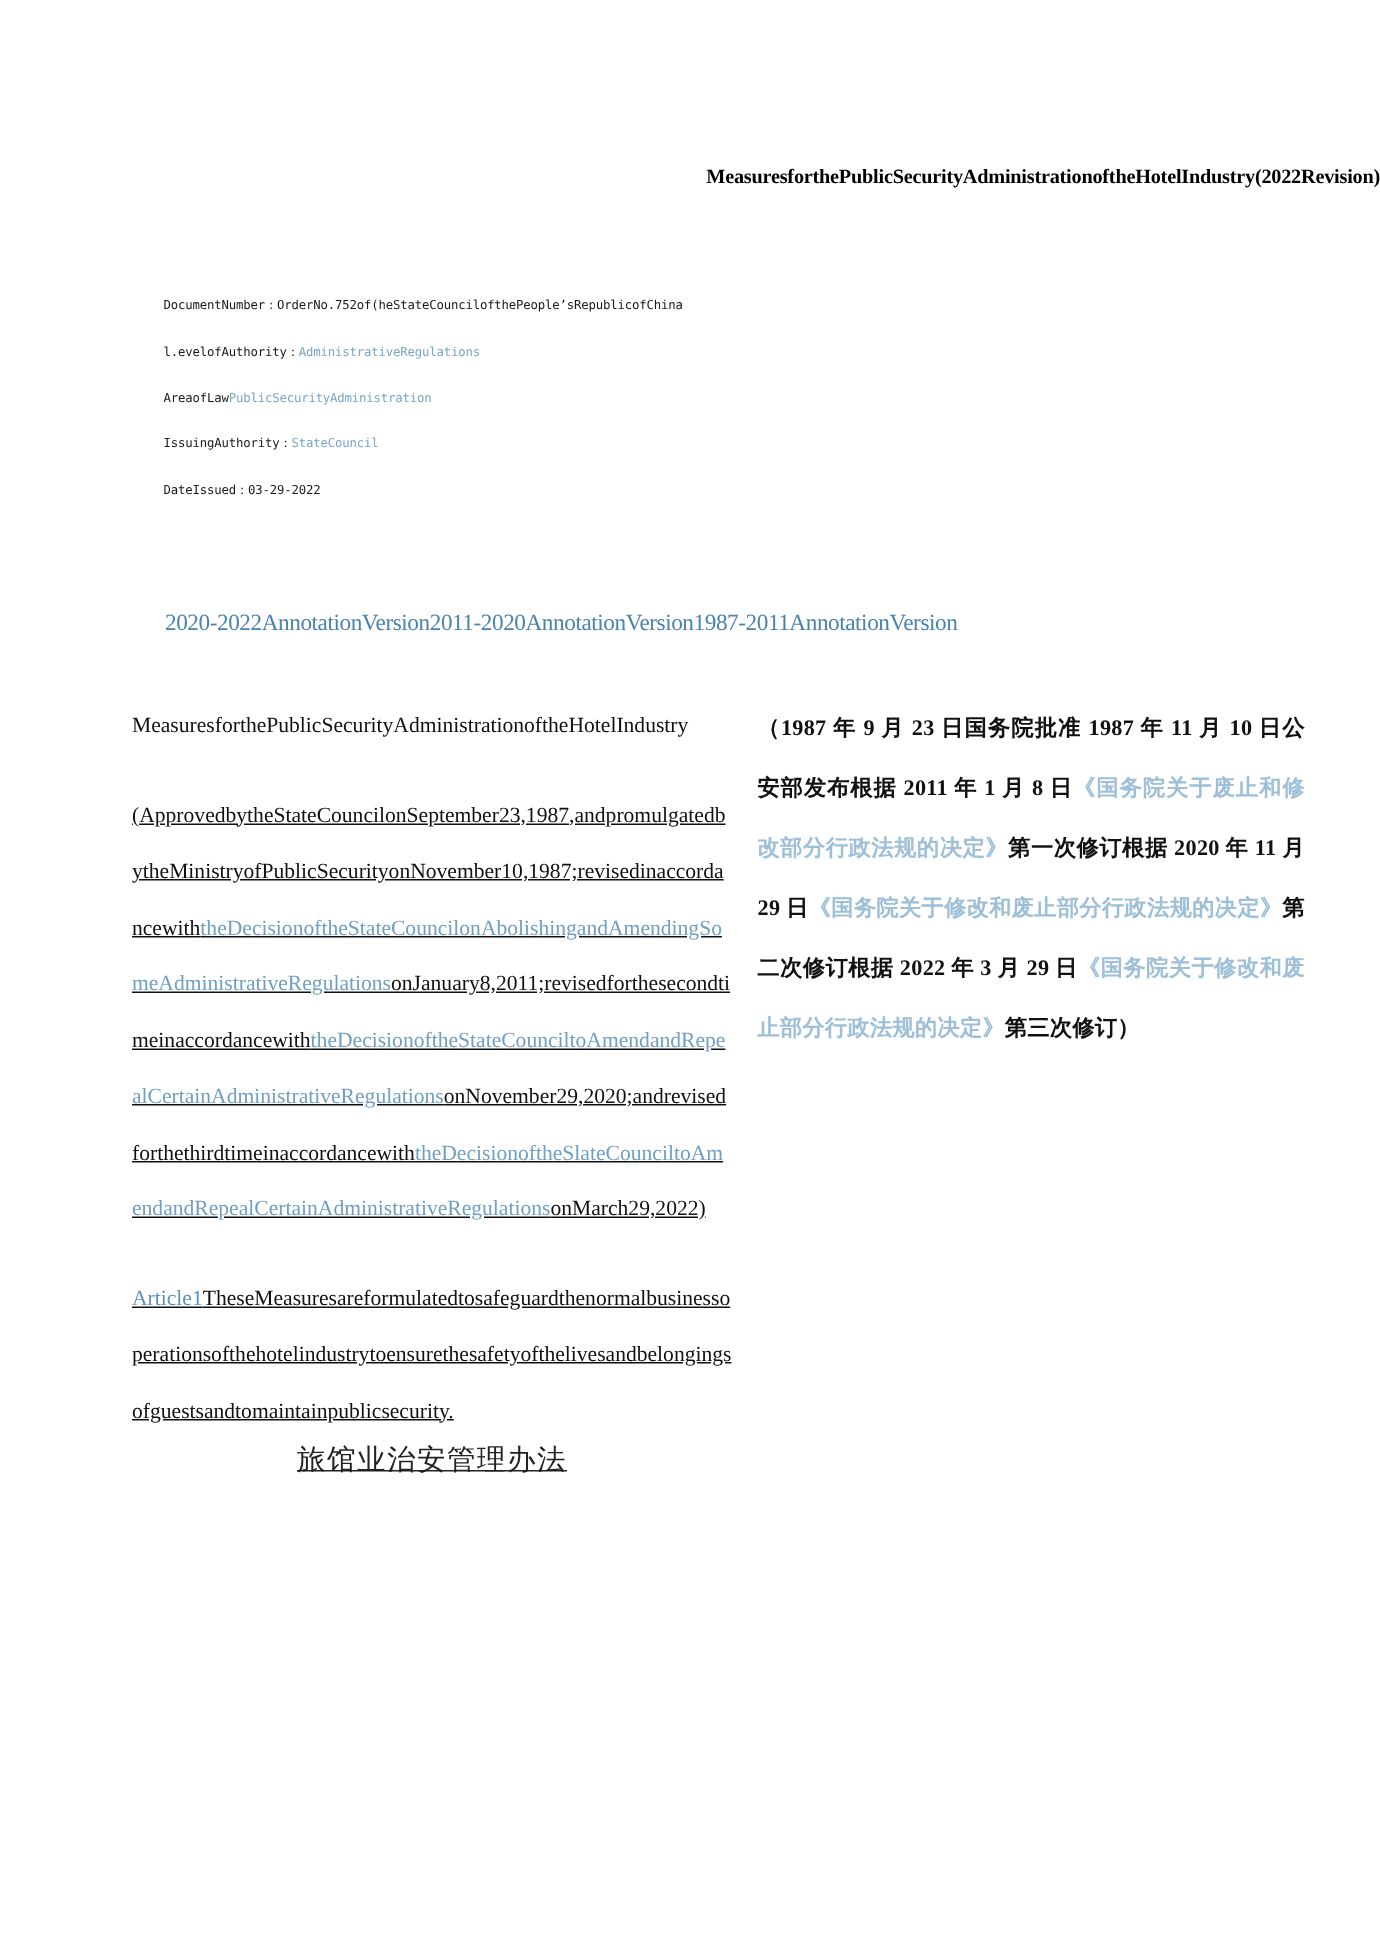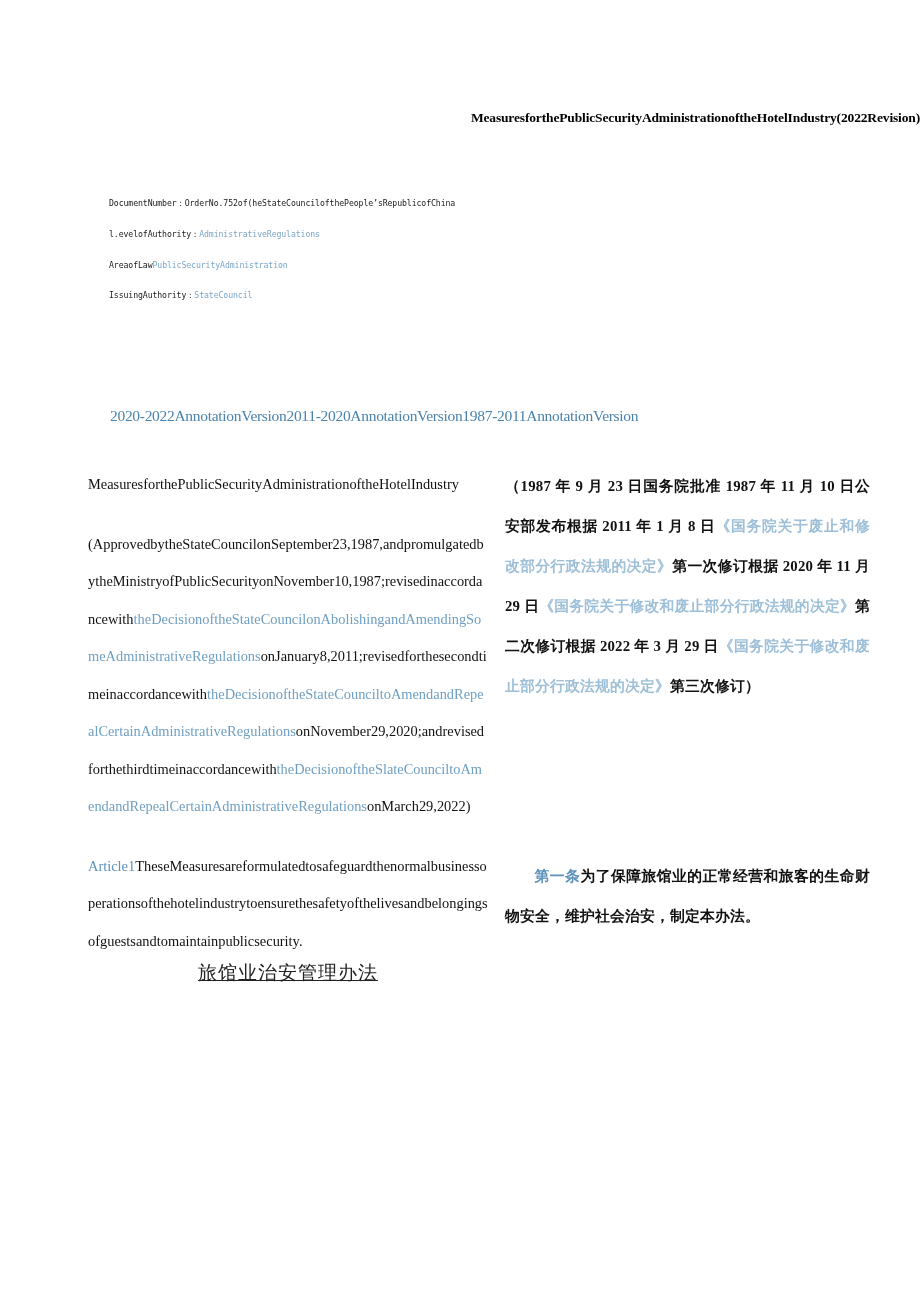--- a/index.html
+++ b/index.html
@@ -87,21 +87,21 @@
 
   .para {
     font-size: 14.4px;
     line-height: 37.5px;
     color: #111;
     text-align: justify;
     text-justify: inter-character;
     word-break: break-all;
     margin: 0;
   }
-  .para + .para { margin-top: 22px; }
+  .para + .para { margin-top: 22px; text-decoration: underline; }
 
   .para-cn {
     font-size: 14.8px;
     line-height: 40px;
     color: #111;
     text-align: justify;
     margin: 0;
     letter-spacing: 0.2px;
   }
 
@@ -140,20 +140,23 @@
     </div>
 
     <div class="meta-row">
       <span class="meta-label">AreaofLaw</span><span class="meta-link">PublicSecurityAdministration</span>
     </div>
 
     <div class="meta-row">
       <span class="meta-label">IssuingAuthority：</span><span class="meta-link">StateCouncil</span>
     </div>
 
+    <div class="meta-row">
+      <span class="meta-label">DateIssued：</span><span class="meta-value">03-29-2022</span>
+    </div>
 
 
 
   </div>
 
   <div class="annot-row"><span class="annot-link">2020-2022AnnotationVersion</span><span class="annot-link">2011-2020AnnotationVersion</span><span class="annot-link">1987-2011AnnotationVersion</span></div>
 
   <div class="col col-left">
 
     <p class="para">MeasuresforthePublicSecurityAdministrationoftheHotelIndustry</p>
@@ -165,17 +168,16 @@
     <p class="cn-title">旅馆业治安管理办法</p>
 
   </div>
 
   <div class="col col-right">
 
     <p class="para-cn"><span>（1987 年 9 月 23 日国务院批准 1987 年 11 月 10 日公安部发布根据 2011 年 1 月 8 日</span><span class="lnk-cn">《国务院关于废止和修改部分行政法规的决定》</span><span>第一次修订根据 2020 年 11 月 29 日</span><span class="lnk-cn">《国务院关于修改和废止部分行政法规的决定》</span><span>第二次修订根据 2022 年 3 月 29 日</span><span class="lnk-cn">《国务院关于修改和废止部分行政法规的决定》</span><span>第三次修订）</span></p>
 
     <div class="spacer-lg"></div>
 
-    <p class="para-cn indent-cn"><span class="lnk-strong">第一条</span><span>为了保障旅馆业的正常经营和旅客的生命财物安全，维护社会治安，制定本办法。</span></p>
 
   </div>
 
 </div>
 
 </body></html>

